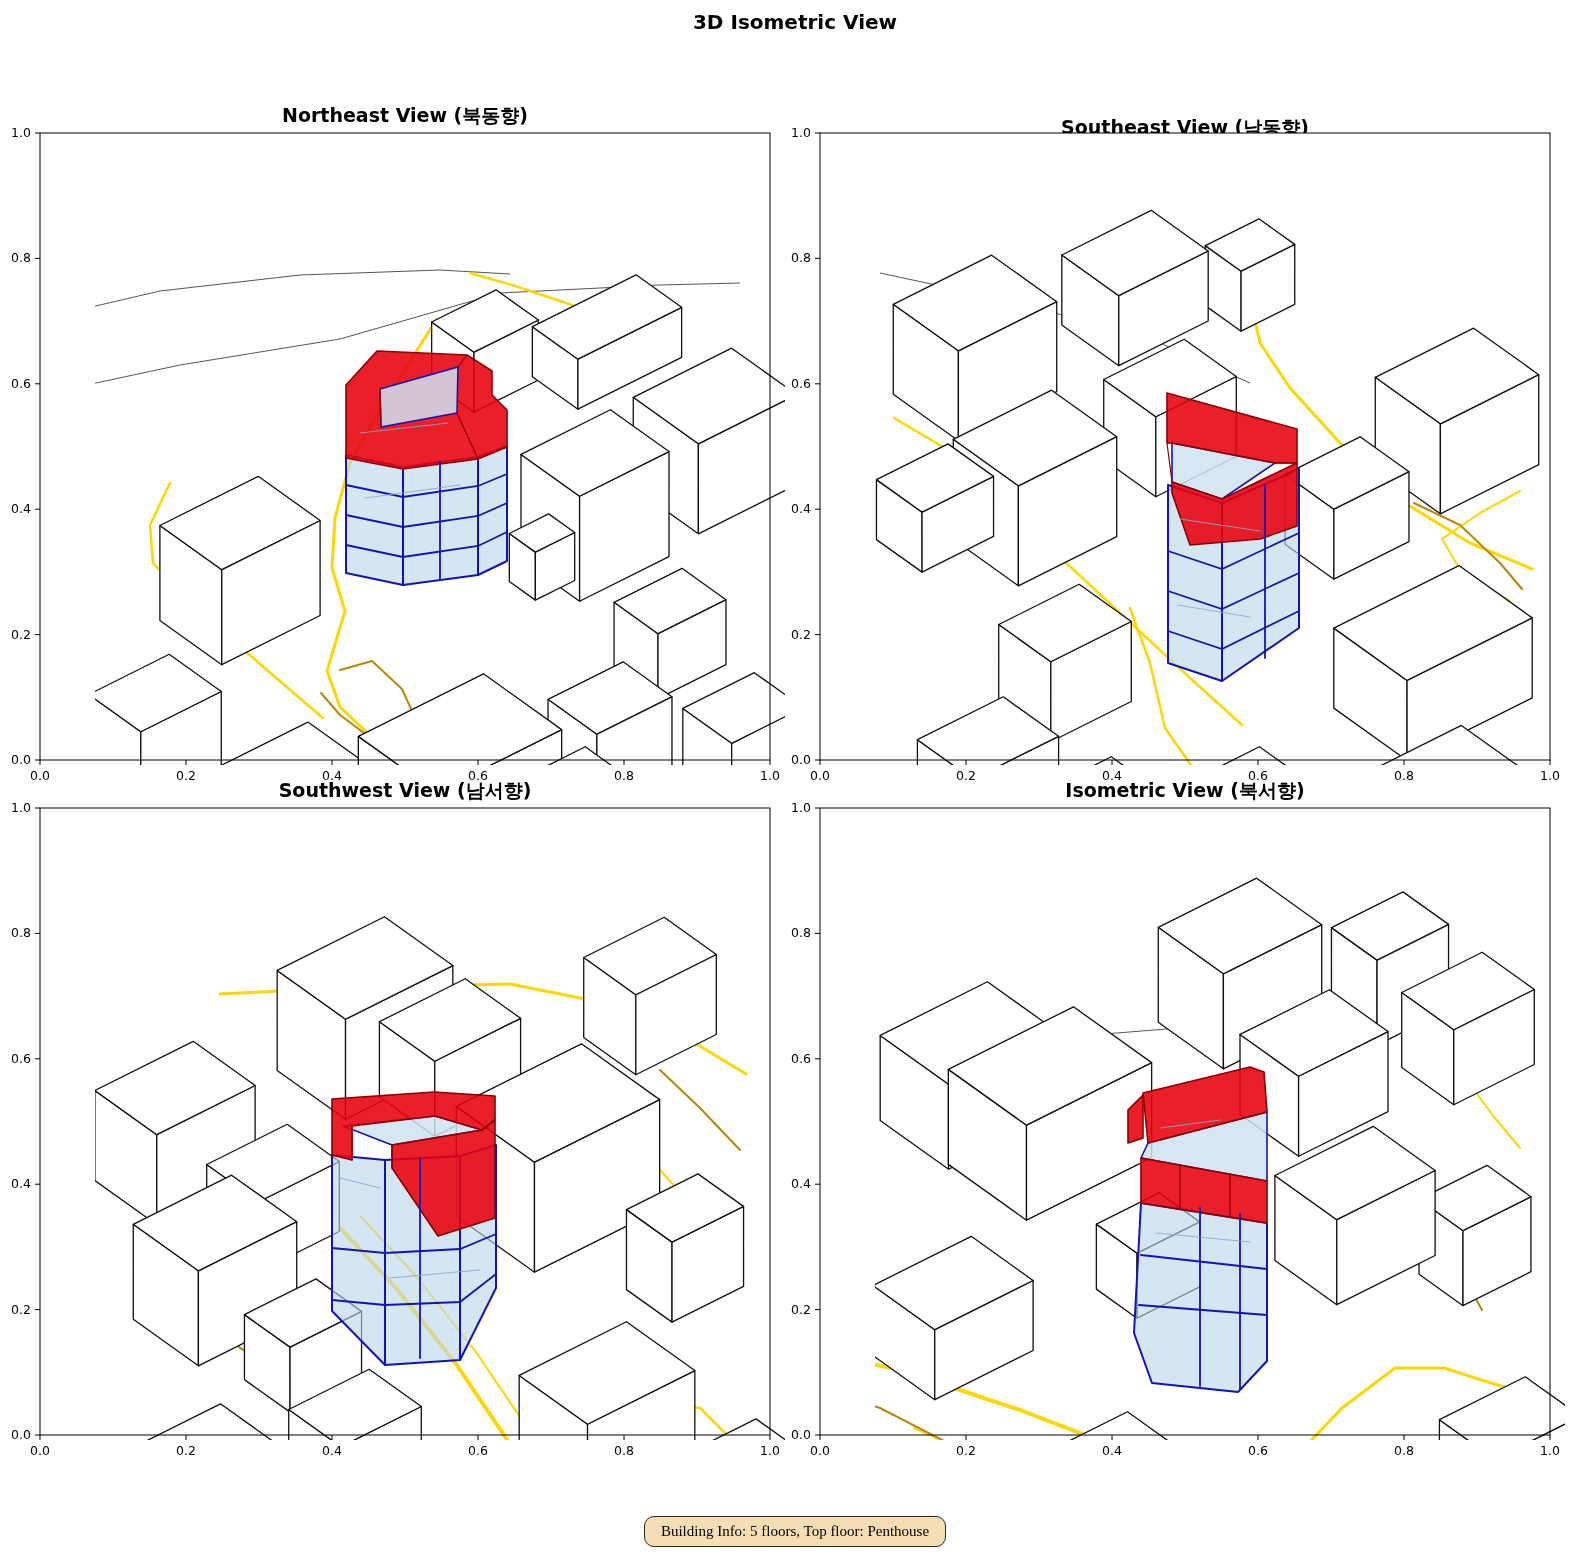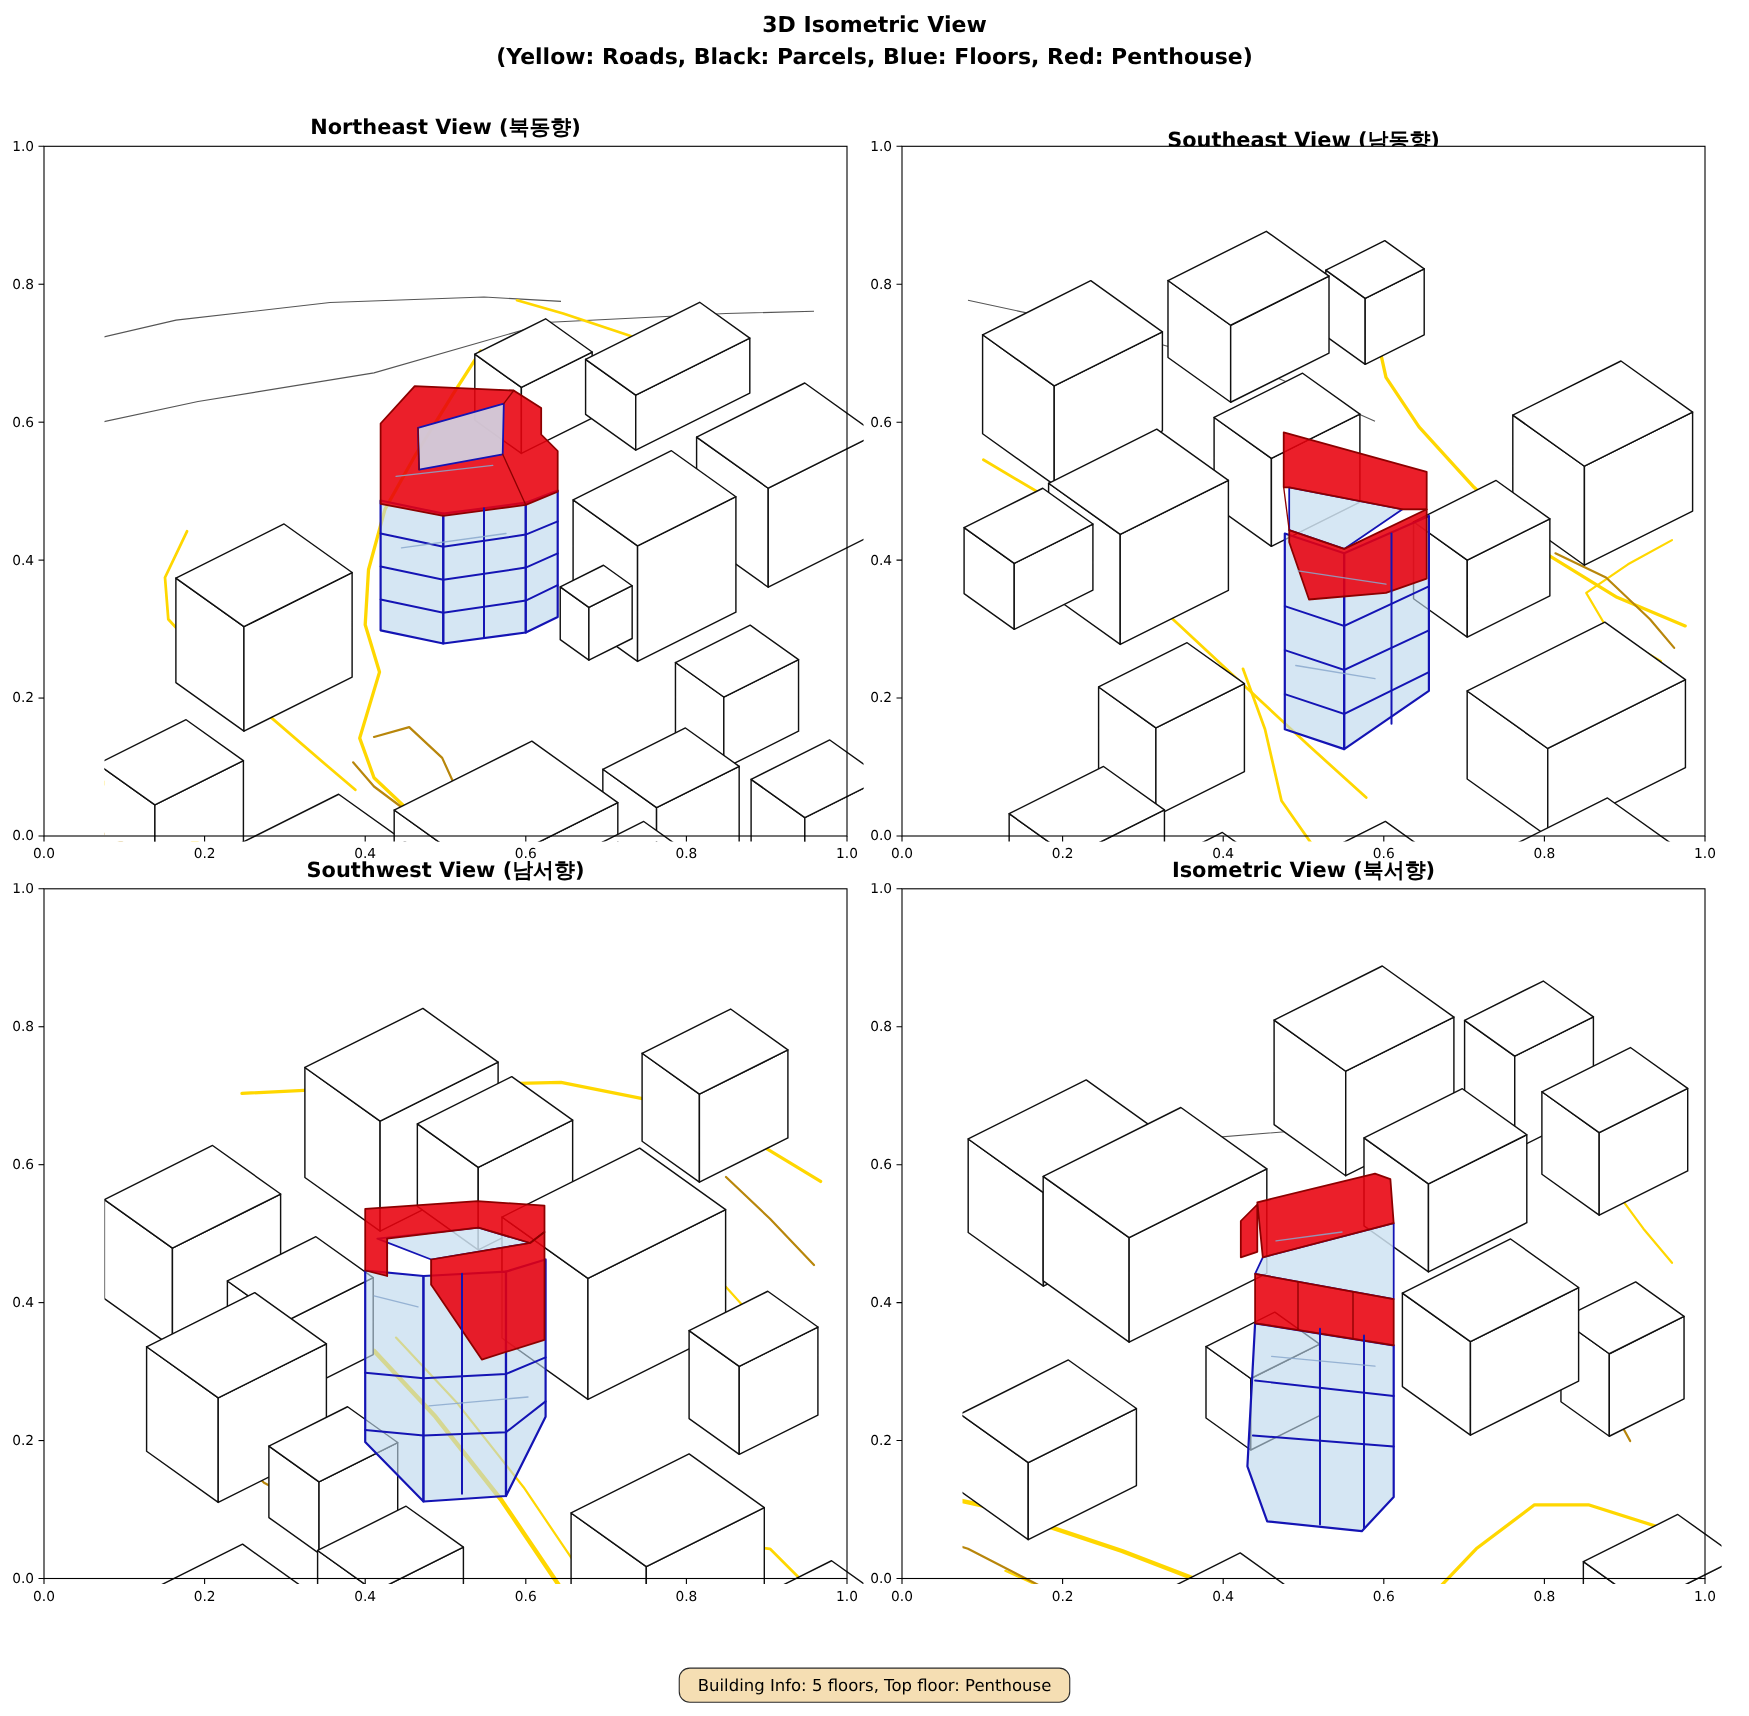--- a/index.html
+++ b/index.html
@@ -3,31 +3,30 @@
 <meta charset="utf-8">
 <style>
   html,body{margin:0;padding:0;background:#fff;}
   body{width:1590px;height:1560px;position:relative;overflow:hidden;
        font-family:"DejaVu Sans","Liberation Sans",sans-serif;color:#000;}
   .suptitle{position:absolute;left:0;top:8px;width:1590px;text-align:center;
             font-size:20px;font-weight:bold;line-height:29px;}
   .panel-title{position:absolute;width:730px;text-align:center;
                font-size:19px;font-weight:bold;}
   .plot-svg{position:absolute;width:800px;height:700px;}
-  .infobox-wrap{position:absolute;left:0;top:1516px;width:1590px;text-align:center;}
+  .infobox-wrap{position:absolute;left:0;top:1516px;width:1590px;text-align:center;font-family:Liberation Serif, serif;}
   .infobox{display:inline-block;font-size:15px;padding:6px 16px;border-radius:10px;
            border:1.6px solid #2a2a2a;}
   text{font-family:"DejaVu Sans","Liberation Sans",sans-serif;}
 </style>
 </head>
 <body>
 
 <div class="suptitle">
   <div>3D Isometric View</div>
-  <div>(Yellow: Roads, Black: Parcels, Blue: Floors, Red: Penthouse)</div>
 </div>
 
 <div class="panel-title" style="left:40px;top:103px">Northeast View (북동향)</div>
 <div class="panel-title" style="left:820px;top:115px">Southeast View (남동향)</div>
 <div class="panel-title" style="left:40px;top:778px">Southwest View (남서향)</div>
 <div class="panel-title" style="left:820px;top:778px">Isometric View (북서향)</div>
 
 <svg class="plot-svg" style="left:-15px;top:128px" viewBox="0 0 800 700">
     <defs>
       <clipPath id="clip0">

